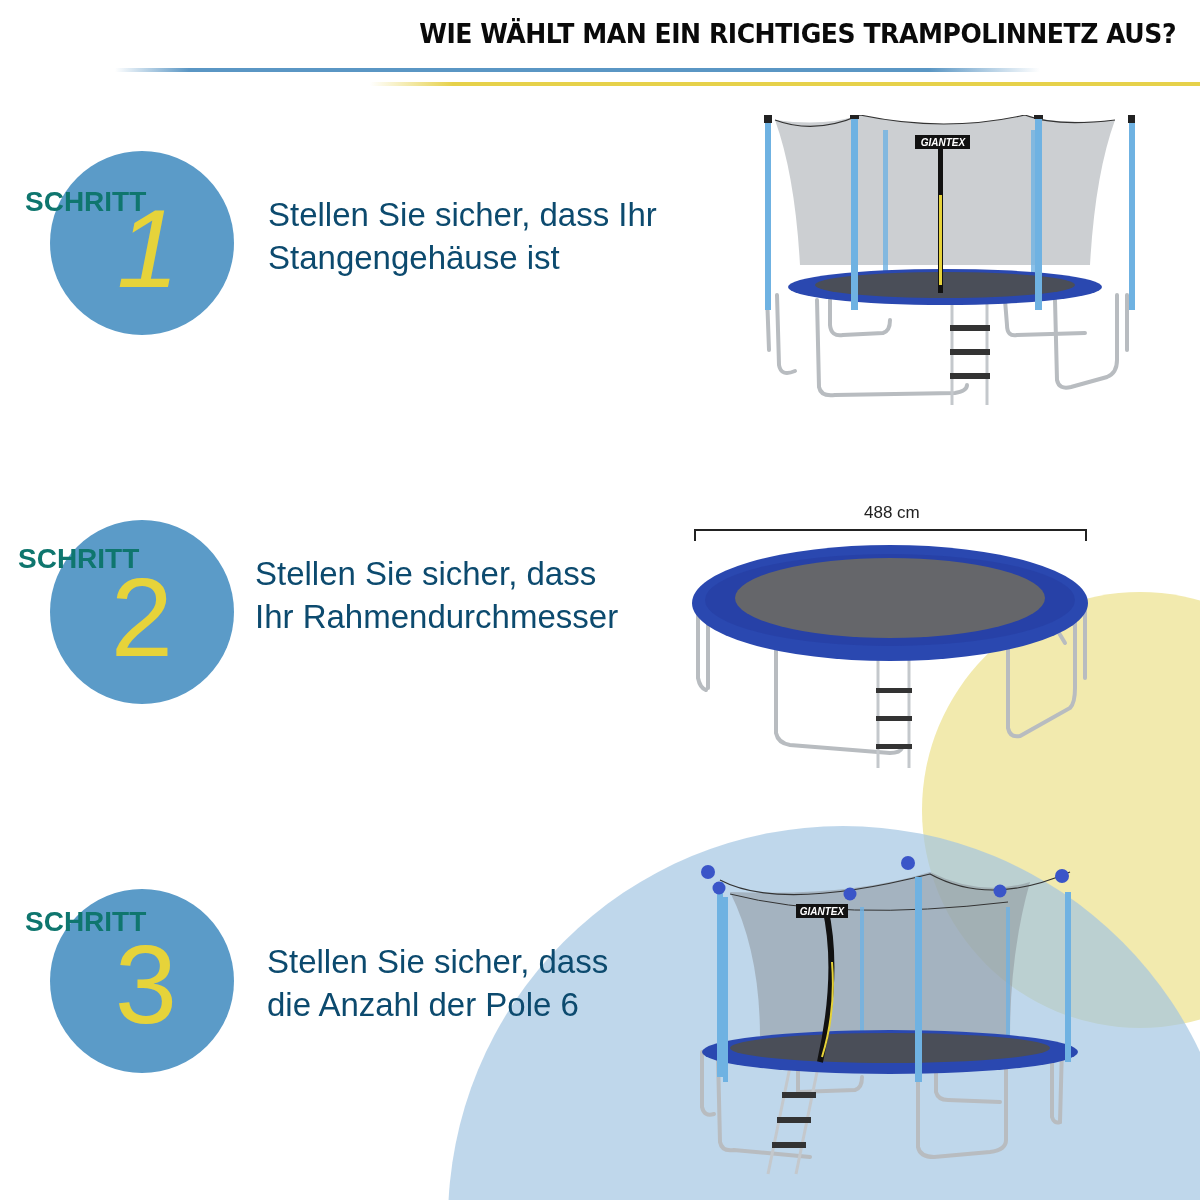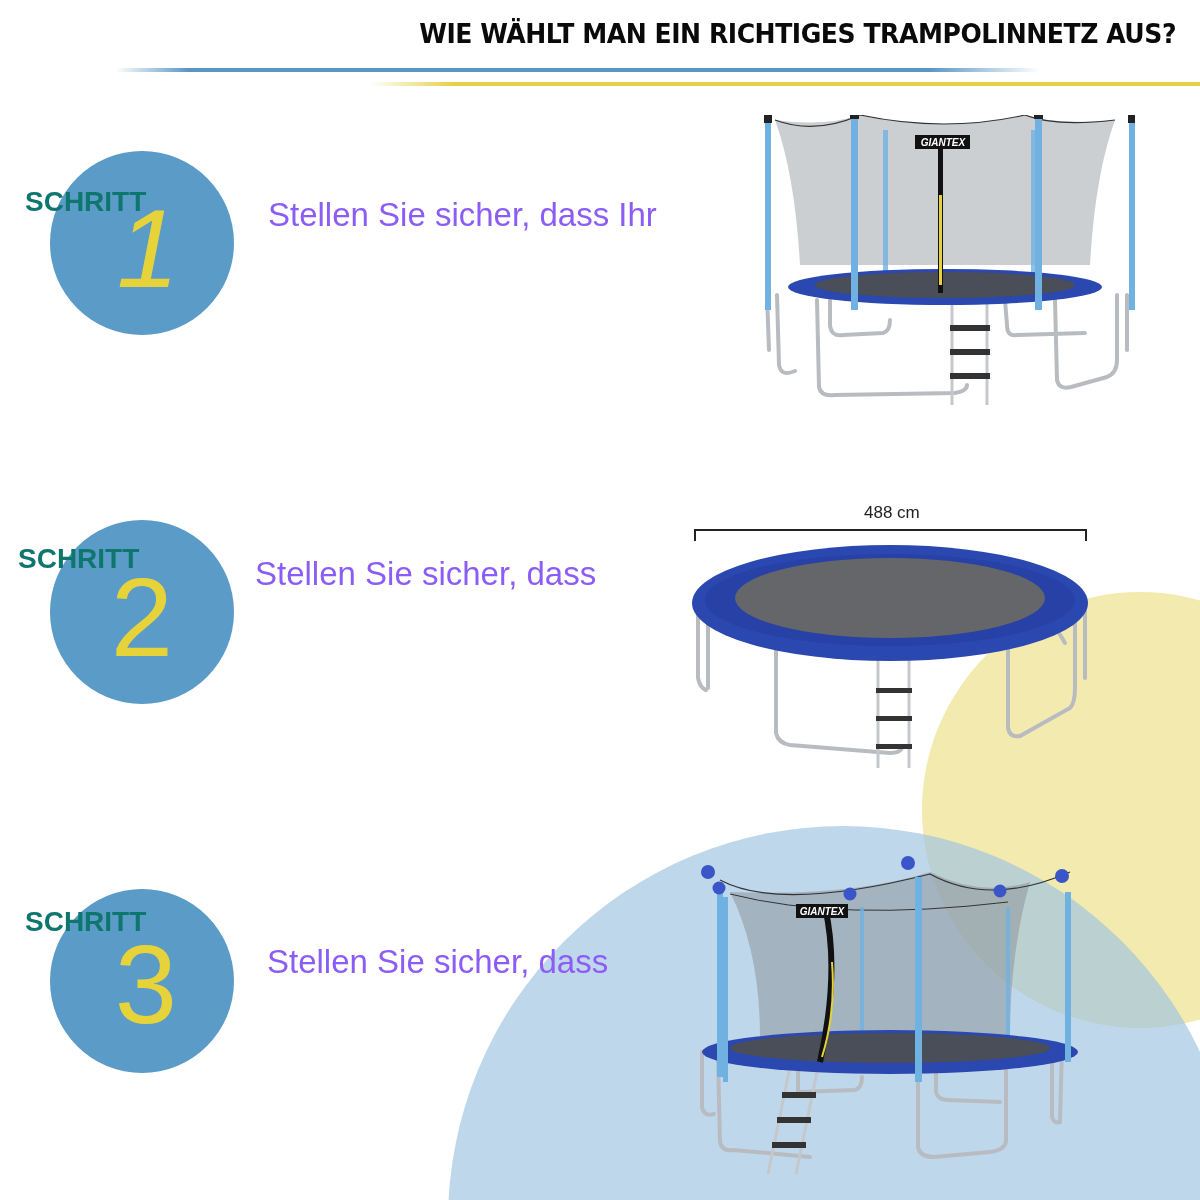--- a/index.html
+++ b/index.html
@@ -7,21 +7,21 @@
   .abs { position:absolute; }
   .title { left:0; top:18px; width:1176px; text-align:right; font-family:"DejaVu Sans", sans-serif; font-weight:bold; font-size:27px; letter-spacing:-0.5px; color:#0a0a0a; transform:scaleX(0.93); transform-origin:right center; }
   .line-blue { left:115px; top:68px; width:925px; height:4px; background:linear-gradient(90deg, rgba(90,150,200,0) 0%, #5a96c4 8%, #5a96c4 88%, rgba(90,150,200,0) 100%); }
   .line-yellow { left:370px; top:82px; width:830px; height:4px; background:linear-gradient(90deg, rgba(230,210,60,0) 0%, #e6d14a 10%, #e6d14a 100%); }
   .deco-yellow { left:922px; top:592px; width:436px; height:436px; border-radius:50%; background:#f2eaae; }
   .deco-blue { left:448px; top:826px; width:790px; height:790px; border-radius:50%; background:rgba(160,196,226,0.68); }
   .step-circle { width:184px; height:184px; border-radius:50%; background:#5b9bc8; }
   .step-num { color:#e6d33a; font-size:112px; text-align:center; width:184px; line-height:184px; font-family:"Liberation Sans", sans-serif; }
   .step-num.italic { font-style:italic; }
   .step-label { font-size:28px; color:#0f766e;font-weight:bold; }
-  .step-text { font-size:33px; line-height:43px; color:#8b5cf6; }
+  .step-text { font-size:33px; line-height:43px; color:#0c4a6e; }
   .step-text div { white-space:nowrap; }
   .dim-label { font-size:17px; color:#222; }
   .dim-line { height:2px; background:#222; }
   .dim-tick { width:2px; height:12px; background:#222; }
 </style>
 </head>
 <body>
 
 <div class="abs deco-yellow"></div>
 <div class="abs deco-blue"></div>
@@ -30,20 +30,21 @@
 <div class="abs line-blue"></div>
 <div class="abs line-yellow"></div>
 
 <div>
   <div class="abs step-circle" style="left:50px;top:151px;">
     <div class="step-num italic" style="transform:translate(6px,6px);">1</div>
   </div>
   <div class="abs step-label" style="left:25px;top:186px;">SCHRITT</div>
   <div class="abs step-text" style="left:268px;top:193px;">
     <div>Stellen Sie sicher, dass Ihr</div>
+    <div>Stangengehäuse ist</div>
   </div>
 
   <svg class="abs" style="left:755px;top:115px;" width="380" height="290" viewBox="0 0 380 290">
 
     <g stroke="#b8bcc0" stroke-width="4" fill="none" stroke-linecap="round">
       <path d="M22 180 L24 250 Q26 262 40 256"></path>
       <path d="M12 180 L14 235"></path>
       <path d="M62 185 L64 272 Q66 282 80 280 L200 278 Q212 276 212 270"></path>
       <path d="M75 185 L75 210 Q76 222 88 220 L128 218 Q135 216 135 205"></path>
       <path d="M250 185 L252 210 Q252 222 262 220 L330 218"></path>
@@ -89,20 +90,21 @@
   </svg>
 </div>
 
 <div>
   <div class="abs step-circle" style="left:50px;top:520px;">
     <div class="step-num" style="transform:translate(0,6px);">2</div>
   </div>
   <div class="abs step-label" style="left:18px;top:543px;">SCHRITT</div>
   <div class="abs step-text" style="left:255px;top:552px;">
     <div>Stellen Sie sicher, dass</div>
+    <div>Ihr Rahmendurchmesser</div>
   </div>
 
   <div class="abs dim-label" style="left:864px;top:503px;">488 cm</div>
   <div class="abs dim-line" style="left:694px;top:529px;width:393px;"></div>
   <div class="abs dim-tick" style="left:694px;top:529px;"></div>
   <div class="abs dim-tick" style="left:1085px;top:529px;"></div>
 
   <svg class="abs" style="left:690px;top:538px;" width="400" height="240" viewBox="0 0 400 240">
     <g stroke="#b8bcc0" stroke-width="4" fill="none" stroke-linecap="round">
       <path d="M8 70 L8 140 Q10 150 16 152"></path>
@@ -127,20 +129,21 @@
   </svg>
 </div>
 
 <div>
   <div class="abs step-circle" style="left:50px;top:889px;">
     <div class="step-num" style="transform:translate(4px,4px);">3</div>
   </div>
   <div class="abs step-label" style="left:25px;top:906px;">SCHRITT</div>
   <div class="abs step-text" style="left:267px;top:940px;">
     <div>Stellen Sie sicher, dass</div>
+    <div>die Anzahl der Pole 6</div>
   </div>
 
   <svg class="abs" style="left:690px;top:852px;" width="390" height="330" viewBox="0 0 390 330">
     <g stroke="#b8bcc0" stroke-width="4" fill="none" stroke-linecap="round">
       <path d="M12 200 L12 255 Q14 265 24 262"></path>
       <path d="M28 205 L30 290 Q32 300 44 298 L120 305"></path>
       <path d="M108 210 L108 240 L165 238 Q172 236 172 225"></path>
       <path d="M228 215 L228 295 Q230 305 244 305 L300 300 Q316 298 316 288 L316 205"></path>
       <path d="M246 215 L246 240 Q248 248 258 248 L310 250"></path>
       <path d="M362 200 L362 265 Q364 272 370 270 L372 195"></path>

